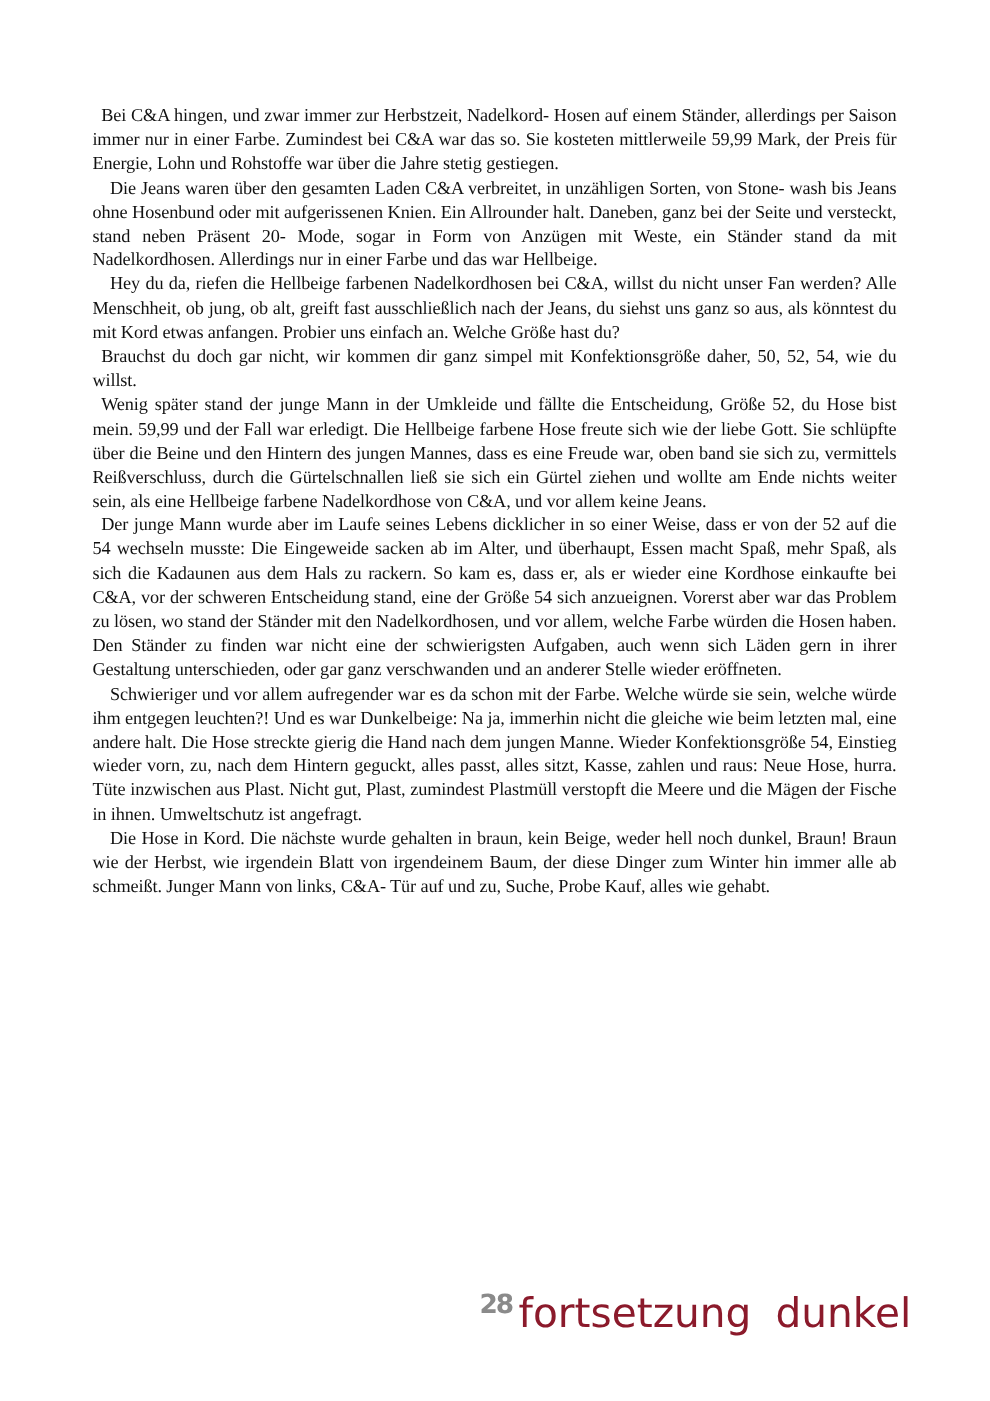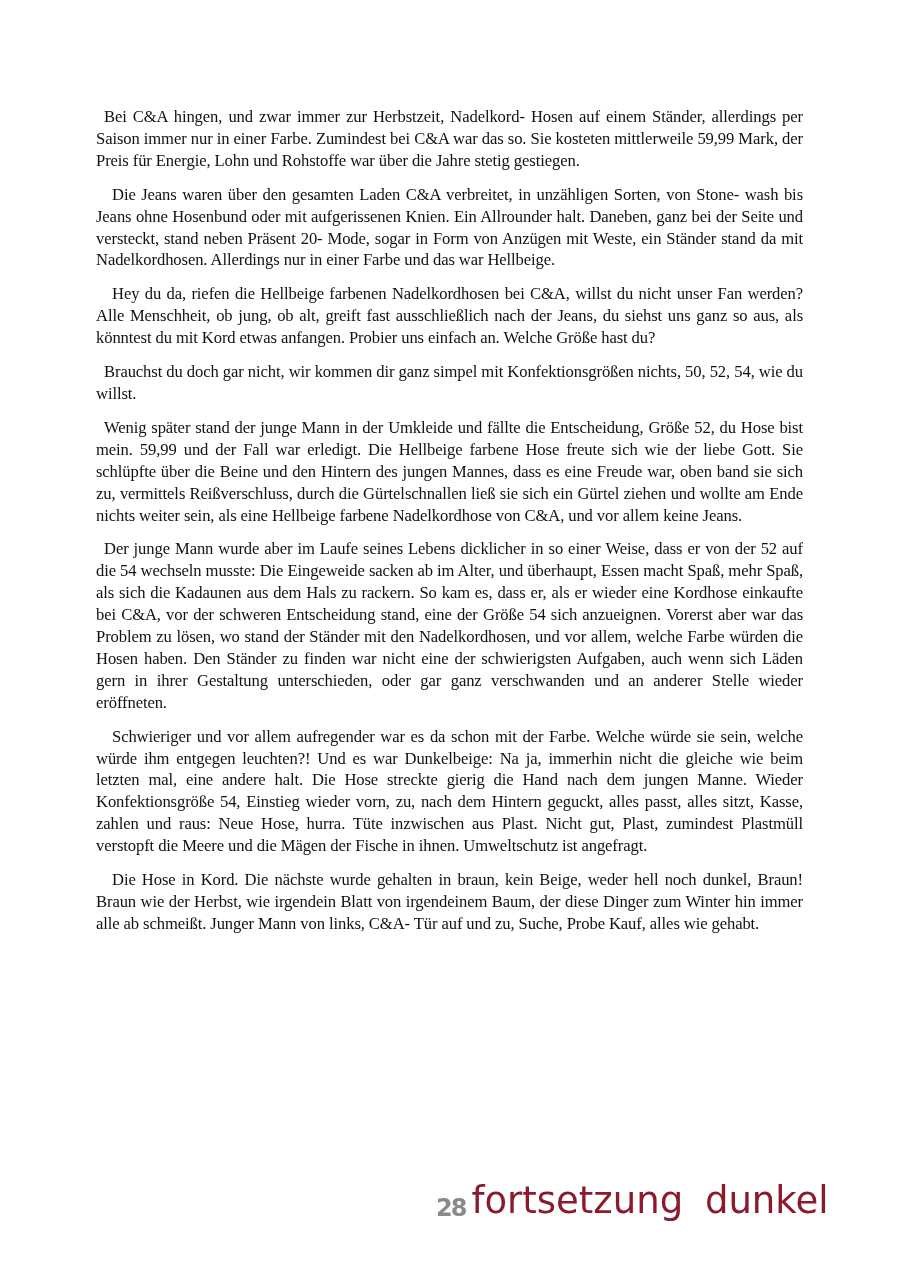--- a/index.html
+++ b/index.html
@@ -19,33 +19,33 @@
       top: 94px;
       width: 731px;
       font-family: "Liberation Serif", "DejaVu Serif", serif;
       font-size: 16.6px;
       line-height: 21.9px;
       color: #111111;
       text-align: justify;
       letter-spacing: -0.1px;
     }
     .page p {
-      margin: 12px;
+      margin: 0;
       text-indent: 14px;
       font-family: Liberation Serif, serif;
     }
     .page p.ind2 { text-indent: 16px; }
     .page p.ind1 { text-indent: 8px; }
     .footer {
       position: absolute;
       left: 436px;
       top: 1172px;
       height: 50px;
       display: flex;
-      align-items: flex-end;
+      align-items: flex-start;
       white-space: nowrap;
     }
     .page-number {
       font-family: "DejaVu Sans", sans-serif;
       font-weight: bold;
       font-size: 24px;
       color: #8a8a8a;
       letter-spacing: -2px;
       margin-right: 6px;
     }
@@ -57,21 +57,21 @@
       word-spacing: 10px;
     }
   </style>
 </head>
 <body>
 
 <div class="page">
   <p class="ind1">Bei C&amp;A hingen, und zwar immer zur Herbstzeit, Nadelkord- Hosen auf einem Ständer, allerdings per Saison immer nur in einer Farbe. Zumindest bei C&amp;A war das so. Sie kosteten mittlerweile 59,99 Mark, der Preis für Energie, Lohn und Rohstoffe war über die Jahre stetig gestiegen.</p>
   <p class="ind2">Die Jeans waren über den gesamten Laden C&amp;A verbreitet, in unzähligen Sorten, von Stone- wash bis Jeans ohne Hosenbund oder mit aufgerissenen Knien. Ein Allrounder halt. Daneben, ganz bei der Seite und versteckt, stand neben Präsent 20- Mode, sogar in Form von Anzügen mit Weste, ein Ständer stand da mit Nadelkordhosen. Allerdings nur in einer Farbe und das war Hellbeige.</p>
   <p class="ind2">Hey du da, riefen die Hellbeige farbenen Nadelkordhosen bei C&amp;A, willst du nicht unser Fan werden? Alle Menschheit, ob jung, ob alt, greift fast ausschließlich nach der Jeans, du siehst uns ganz so aus, als könntest du mit Kord etwas anfangen. Probier uns einfach an. Welche Größe hast du?</p>
-  <p class="ind1">Brauchst du doch gar nicht, wir kommen dir ganz simpel mit Konfektionsgrößen nichts, 50, 52, 54, wie du willst.</p>
+  <p class="ind1">Brauchst du doch gar nicht, wir kommen dir ganz simpel mit Konfektionsgröße daher, 50, 52, 54, wie du willst.</p>
   <p class="ind1">Wenig später stand der junge Mann in der Umkleide und fällte die Entscheidung, Größe 52, du Hose bist mein. 59,99 und der Fall war erledigt.  Die Hellbeige farbene Hose freute sich wie der liebe Gott. Sie schlüpfte über die Beine und den Hintern des jungen Mannes, dass es eine Freude war, oben band sie sich zu, vermittels Reißverschluss, durch die Gürtelschnallen ließ sie sich ein Gürtel ziehen und wollte am Ende nichts weiter sein, als eine Hellbeige farbene Nadelkordhose von C&amp;A, und vor allem keine Jeans.</p>
   <p class="ind1">Der junge Mann wurde aber im Laufe seines Lebens dicklicher in so einer Weise, dass er von der 52 auf die 54 wechseln musste: Die Eingeweide sacken ab im Alter, und überhaupt, Essen macht Spaß, mehr Spaß, als sich die Kadaunen aus dem Hals zu rackern. So kam es, dass er, als er wieder eine Kordhose einkaufte bei C&amp;A, vor der schweren Entscheidung stand, eine der Größe 54 sich anzueignen. Vorerst aber war das Problem zu lösen, wo stand der Ständer mit den Nadelkordhosen, und vor allem, welche Farbe würden die Hosen haben. Den Ständer zu finden war nicht eine der schwierigsten Aufgaben, auch wenn sich Läden gern in ihrer Gestaltung unterschieden, oder gar ganz verschwanden und an anderer Stelle wieder eröffneten.</p>
   <p class="ind2">Schwieriger und vor allem aufregender war es da schon mit der Farbe. Welche würde sie sein, welche würde ihm entgegen leuchten?! Und es war Dunkelbeige: Na ja, immerhin nicht die gleiche wie beim letzten mal, eine andere halt. Die Hose streckte gierig die Hand nach dem jungen Manne. Wieder Konfektionsgröße 54, Einstieg wieder vorn, zu, nach dem Hintern geguckt, alles passt, alles sitzt, Kasse, zahlen und raus: Neue Hose, hurra. Tüte inzwischen aus Plast. Nicht gut, Plast, zumindest Plastmüll verstopft die Meere und die Mägen der Fische in ihnen. Umweltschutz ist angefragt.</p>
   <p class="ind2">Die Hose in Kord. Die nächste wurde gehalten in braun, kein Beige, weder hell noch dunkel, Braun! Braun wie der Herbst, wie irgendein Blatt von irgendeinem Baum, der diese Dinger zum Winter hin immer alle ab schmeißt. Junger Mann von links, C&amp;A- Tür auf und zu, Suche, Probe Kauf, alles wie gehabt.</p>
 </div>
 
 <div class="footer">
   <span class="page-number">28</span>
   <span class="continued">fortsetzung dunkel</span>
 </div>

